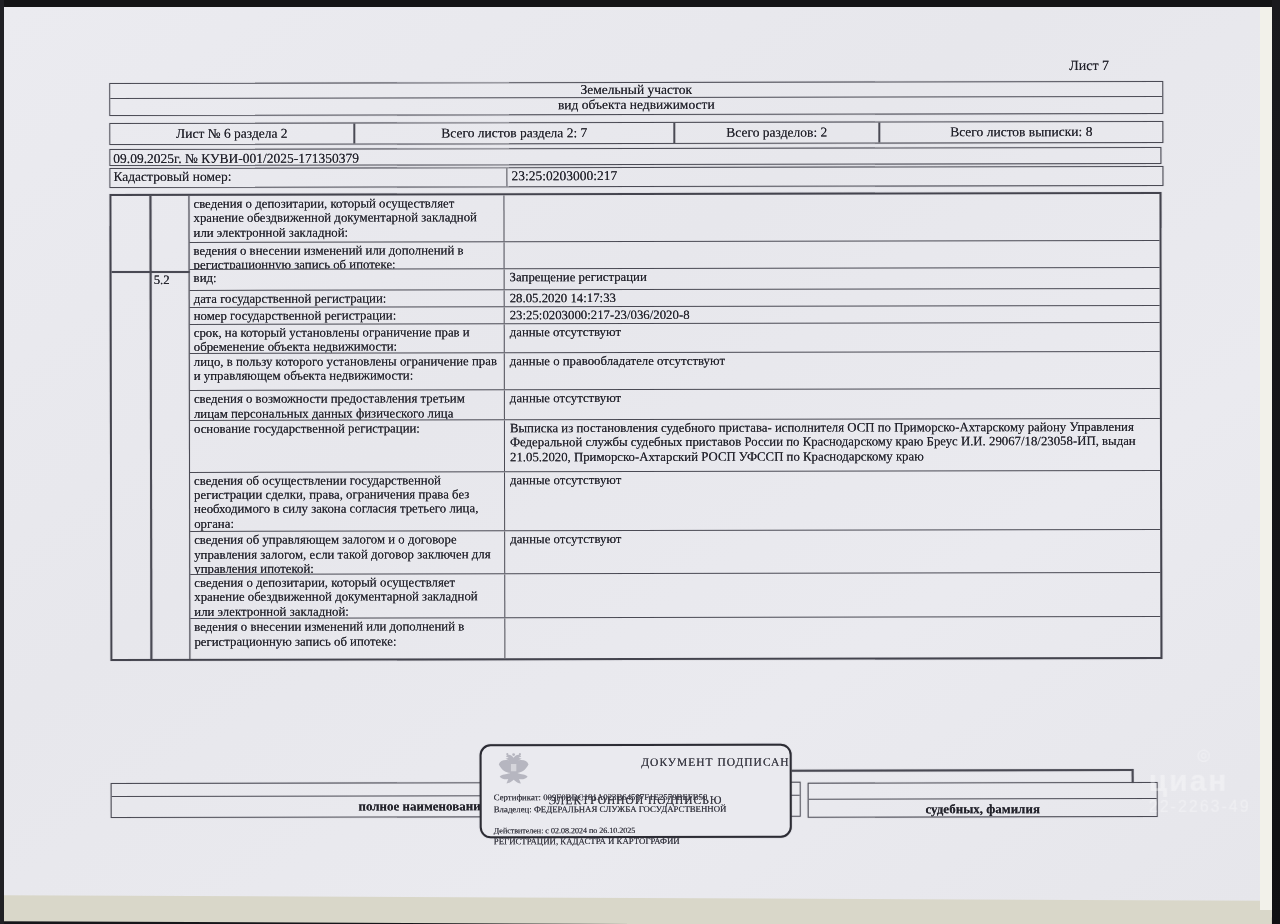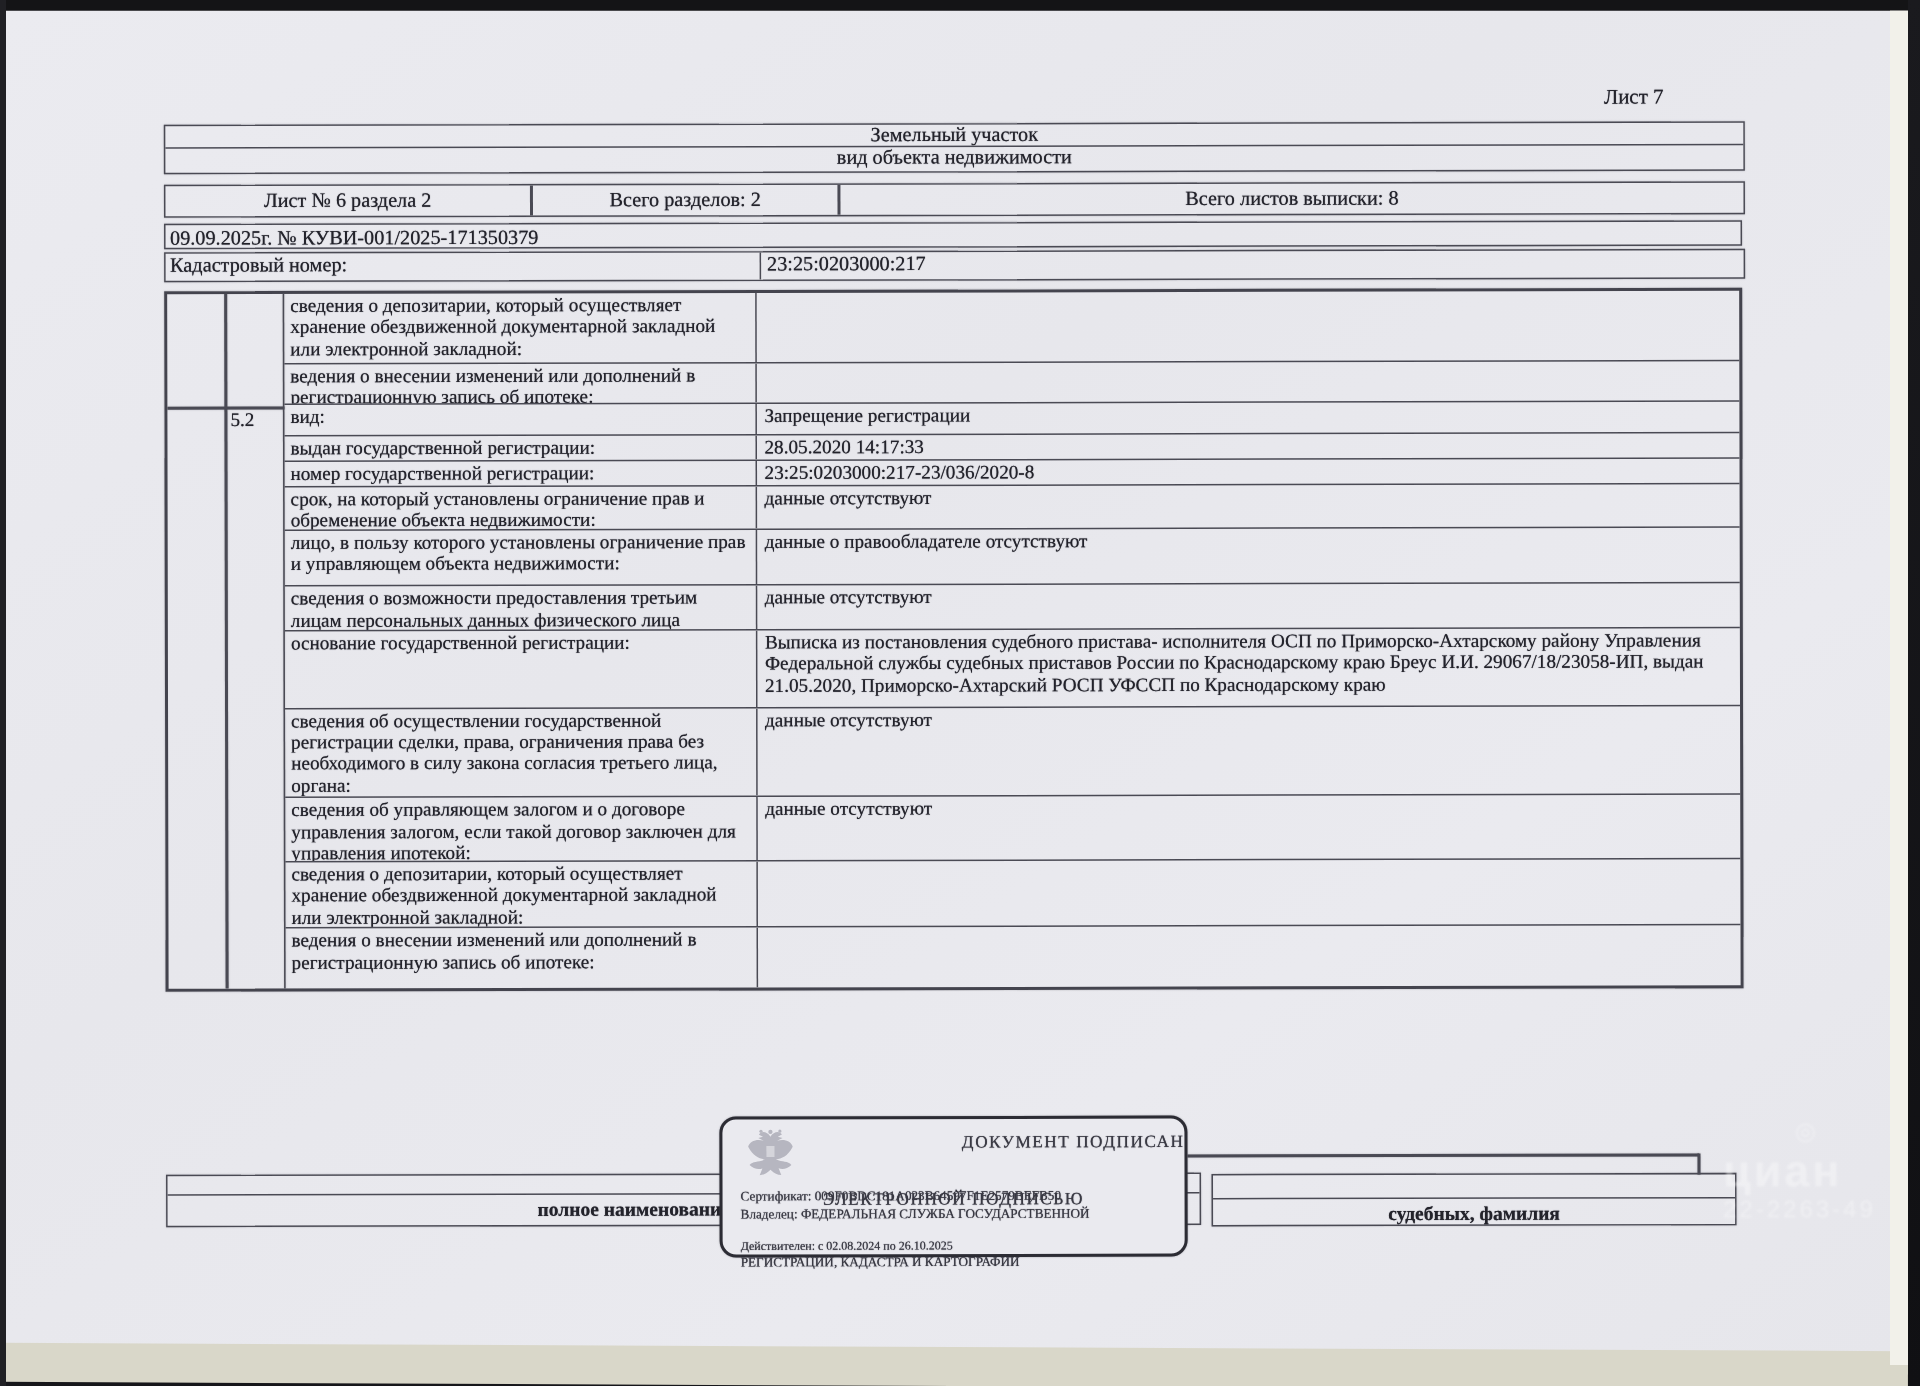--- a/index.html
+++ b/index.html
@@ -98,20 +98,21 @@
 
     <div id="sheet-corner" class="txt">Лист 7</div>
 
     <div id="hbox-title" class="bordered">
       <div class="cell txt">Земельный участок</div>
       <div class="cell txt">вид объекта недвижимости</div>
     </div>
 
     <div id="hbox-sheets" class="bordered">
       <div class="cell txt" style="width:243px">Лист № 6 раздела 2</div>
+      <div class="cell txt" style="width:318px">Всего листов раздела 2: 7</div>
       <div class="cell txt" style="width:203px">Всего разделов: 2</div>
       <div class="cell txt" style="flex:1">Всего листов выписки: 8</div>
     </div>
 
     <div id="hbox-date" class="bordered">
       <div class="txt">09.09.2025г. № КУВИ-001/2025-171350379</div>
     </div>
 
     <div id="hbox-cadastral" class="bordered">
       <div class="c1 txt">Кадастровый номер:</div>
@@ -131,21 +132,21 @@
         </div>
         <div class="trow" style="height:28px">
           <div class="tlabel txt">ведения о внесении изменений или дополнений в регистрационную запись об ипотеке:</div>
           <div class="tvalue txt"></div>
         </div>
         <div class="trow" style="height:21px">
           <div class="tlabel txt">вид:</div>
           <div class="tvalue txt">Запрещение регистрации</div>
         </div>
         <div class="trow" style="height:17px">
-          <div class="tlabel txt">выдан государственной регистрации:</div>
+          <div class="tlabel txt">дата государственной регистрации:</div>
           <div class="tvalue txt">28.05.2020 14:17:33</div>
         </div>
         <div class="trow" style="height:17px">
           <div class="tlabel txt">номер государственной регистрации:</div>
           <div class="tvalue txt">23:25:0203000:217-23/036/2020-8</div>
         </div>
         <div class="trow" style="height:29px">
           <div class="tlabel txt">срок, на который установлены ограничение прав и обременение объекта недвижимости:</div>
           <div class="tvalue txt">данные отсутствуют</div>
         </div>

